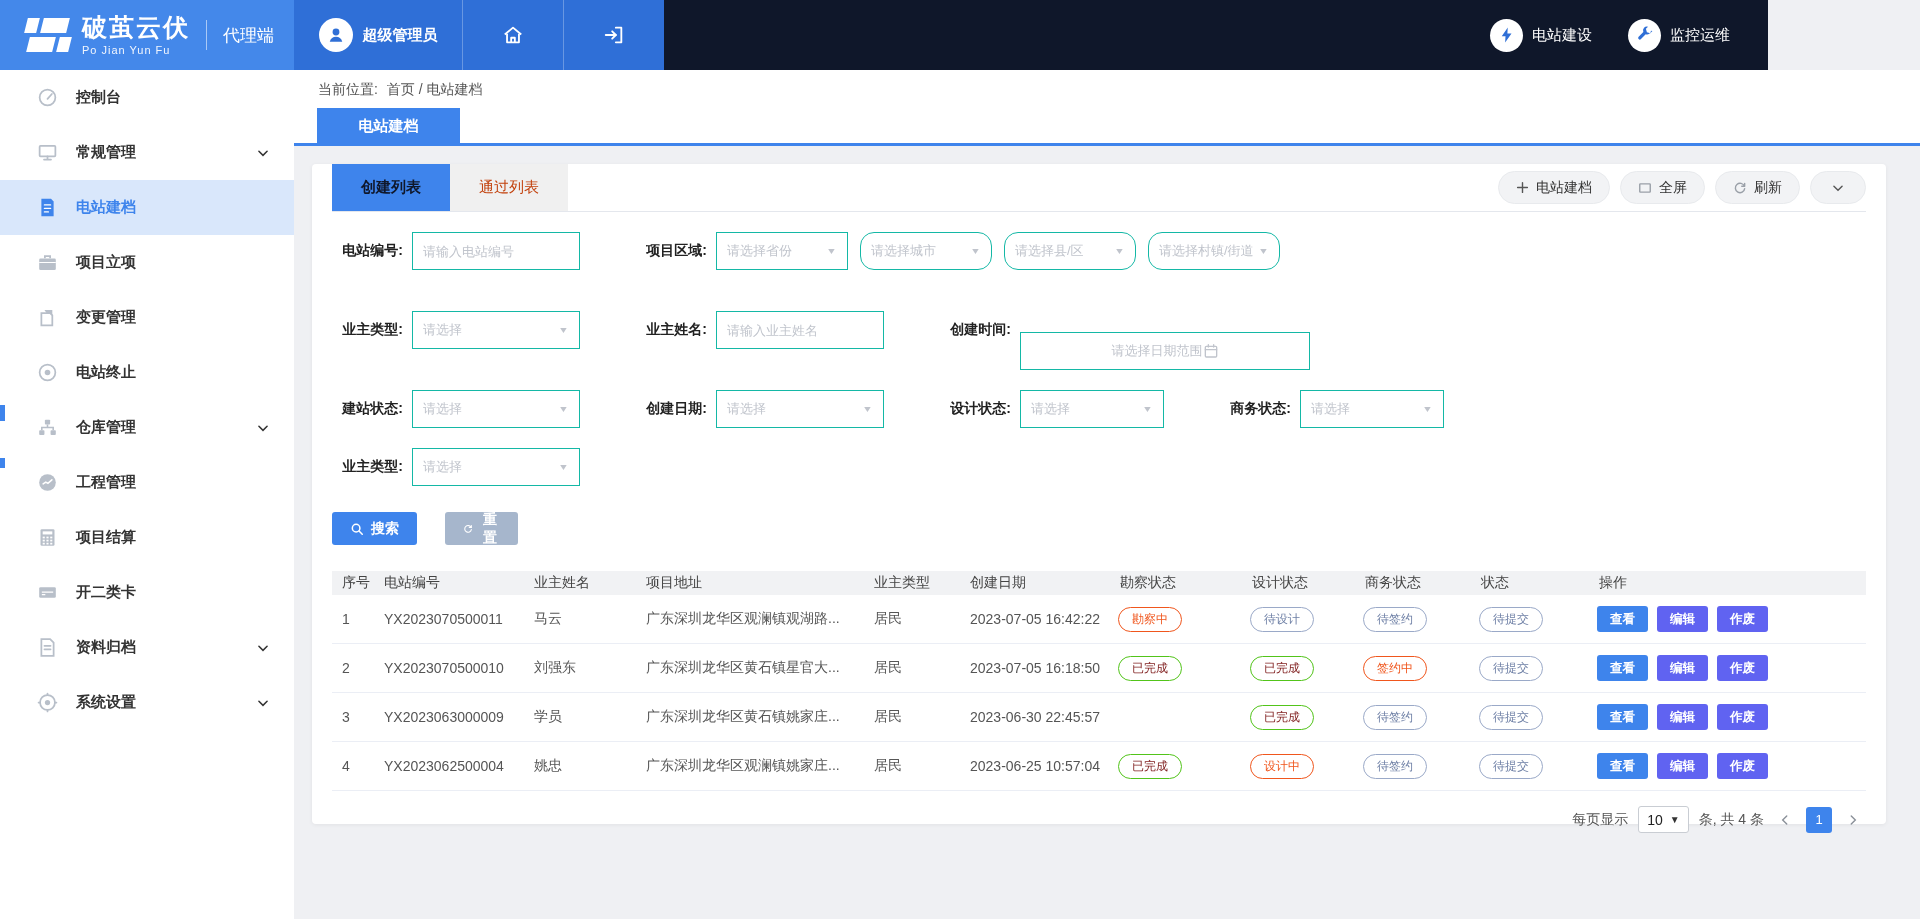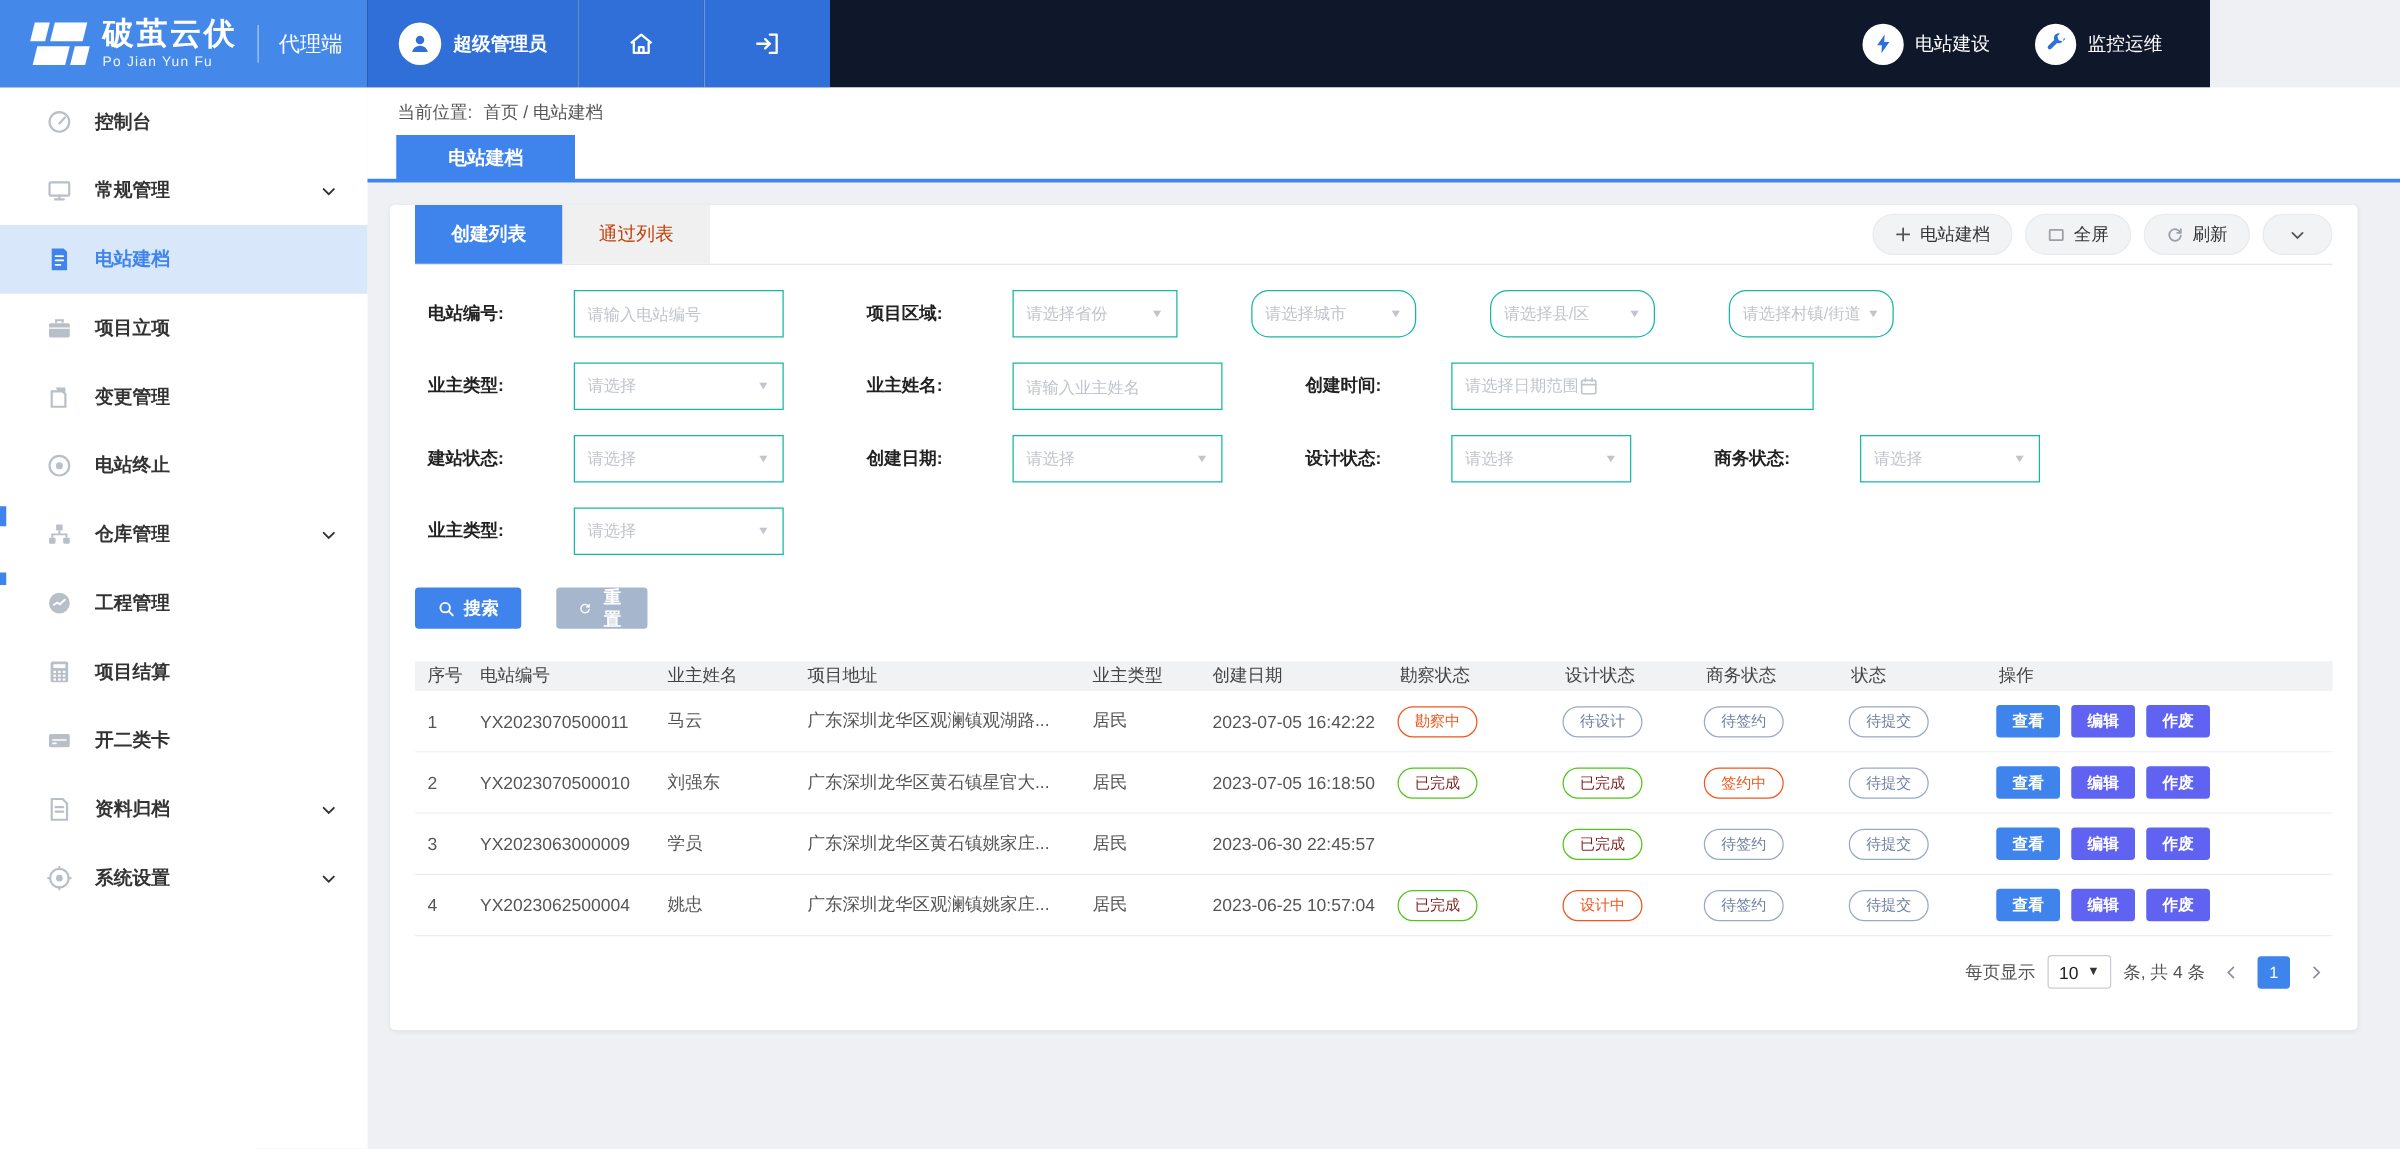--- a/index.html
+++ b/index.html
@@ -43,40 +43,40 @@
   
   .main { position:absolute; top:70px; left:294px; width:1626px; height:849px; }
   .top-strip { background:#fff; border-bottom:3px solid #3E84EC; height:76px; }
   .breadcrumb { padding:11px 0 0 24px; font-size:14px; color:#555; }
   .page-tab { display:inline-flex; align-items:center; justify-content:center; margin:9px 0 0 23px; width:143px; height:37px; background:#3E84EC; color:#fff; font-size:15px; font-weight:700; cursor:pointer; }
 
   .card { margin:18px 34px 0 18px; width:1574px; height:660px; background:#fff; border-radius:4px; box-shadow:0 1px 4px rgba(0,0,0,.06); }
 
   .tabs-row { display:flex; align-items:center; margin:14px 20px 0 20px; border-bottom:1px solid #E4E7ED; height:48px; }
   .list-tab { width:118px; height:47px; display:flex; align-items:center; justify-content:center; font-size:15px; cursor:pointer; }
-  .list-tab.active { background:#3E84EC; color:#ffffff; font-weight:700; }
+  .list-tab.active { background:#3E84EC; color:#0f172a; font-weight:700; }
   .list-tab.inactive { background:#F0F0F0; color:#c2410c;text-align:center; }
   .tabs-spacer { flex:1; }
   .pill-btn { display:inline-flex; align-items:center; gap:7px; height:33px; padding:0 17px; background:#F2F3F5; border:1px solid #E8EAED; border-radius:17px; font-size:14px; color:#333; cursor:pointer; margin-left:10px; }
   .pill-btn svg { flex:0 0 auto; }
 
   
   .filters { margin:20px 20px 0 12px; }
   .f-row { display:flex; align-items:center; margin-bottom:20px; }
-  .f-group { display:flex; align-items:center;gap:47px; }
+  .f-group { display:flex; align-items:center; }
   .f-group + .f-group { margin-left:48px; }
   .f-label { width:88px; text-align:right; font-size:14px; font-weight:700; color:#222; padding-right:9px; white-space:nowrap; }
   .ctl { height:38px; border:1px solid #14b8a6; background:#fff; display:flex; align-items:center; font-size:13px; color:#C0C4CC; padding:0 10px; }
   .ctl input { border:none; outline:none; width:100%; font-size:13px; color:#333; font-family:inherit; }
   .ctl input::placeholder { color:#C0C4CC; }
   .sel { justify-content:space-between; cursor:pointer; }
   .sel .caret { color:#C0C4CC; font-size:11px; transform:scaleY(.8); }
   .w168 { width:168px; } .w144 { width:144px; } .w132 { width:132px; } .w290 { width:290px; }
   .sel + .sel { margin-left:12px;border-radius:14px; }
-  .date-ctl { justify-content:flex-start; cursor:pointer; }
+  .date-ctl { justify-content:center; cursor:pointer;margin-top:42px; }
 
   .action-row { margin:26px 0 0 20px; display:flex; gap:28px; }
   .btn { display:inline-flex; align-items:center; justify-content:center; gap:7px; height:33px; padding:0 18px; border:none; border-radius:3px; font-size:14px; font-weight:700; color:#fff; cursor:pointer; font-family:inherit; }
   .btn-search { background:#3E84EC; }
   .btn-reset { background:#A6B6CC; width:73px; }
 
   
   .table { margin:26px 20px 0 20px; }
   .t-grid { display:grid; grid-template-columns:50px 150px 112px 228px 96px 150px 132px 113px 116px 118px 1fr; align-items:center; }
   .t-head { background:#F1F2F4; height:24px; font-size:14px; color:#444; }

